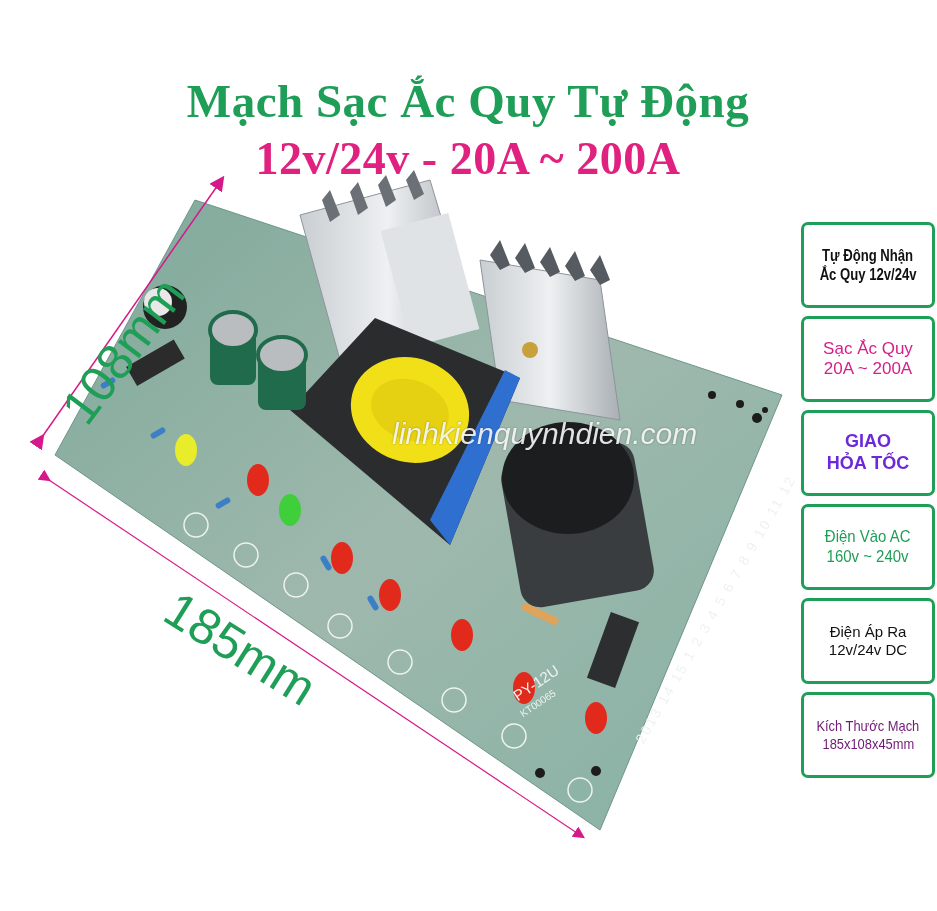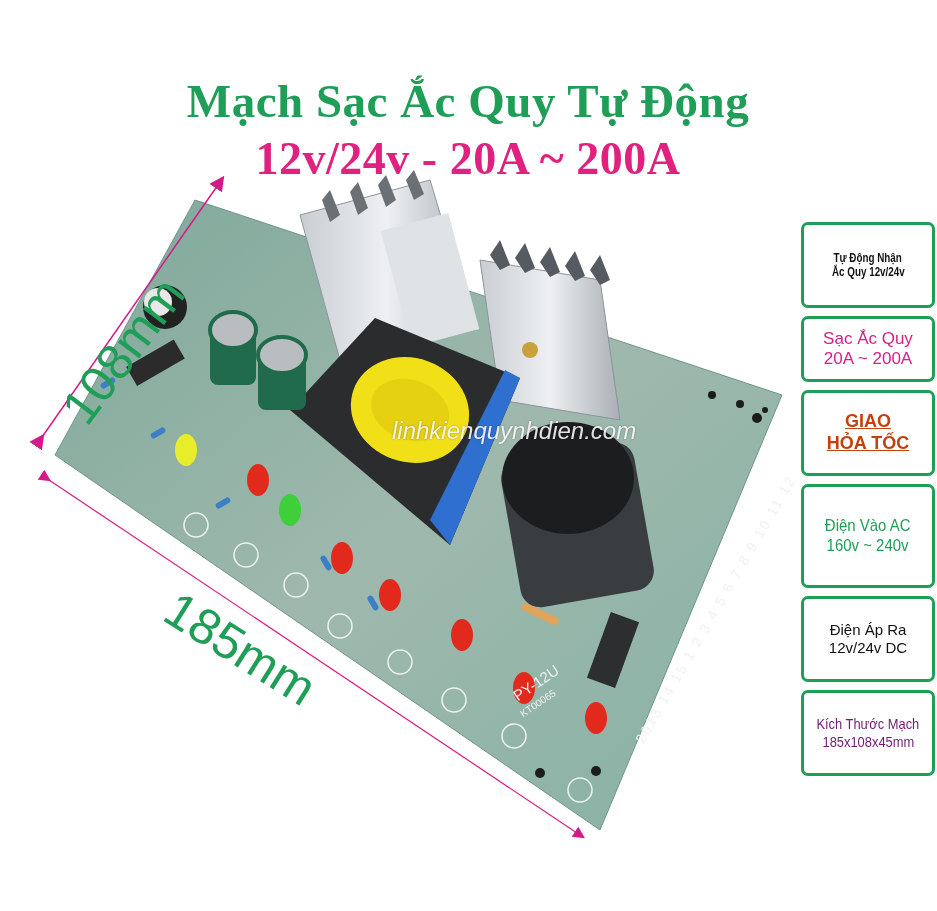--- a/index.html
+++ b/index.html
@@ -13,40 +13,40 @@
 
   
   .scene { position: absolute; left: 0; top: 170px; width: 800px; height: 741px; }
   svg.pcb { position: absolute; left: 0; top: 0; }
 
   .dim-label { position: absolute; color: #1e9e56; font-size: 50px;
                font-family: "Liberation Sans", sans-serif; white-space: nowrap; transform-origin: left top; }
   .dim-108 { left: 58px; top: 400px; transform: rotate(-53deg); }
   .dim-185 { left: 182px; top: 580px; transform: rotate(32deg); }
 
-  .watermark { position: absolute; left: 395px; top: 417px; font-size: 24px; font-style: italic;
+  .watermark { position: absolute; left: 395px; top: 417px; font-size: 30px; font-style: italic;
                color: rgba(255,255,255,0.88); text-shadow: 0 0 2px rgba(0,0,0,0.35); white-space: nowrap; }
 
   .silk-text { position: absolute; color: #eef3ef; font-size: 13px; white-space: nowrap;
                transform-origin: left top; font-family: "Liberation Sans", sans-serif; }
   .silk-model { left: 512px; top: 684px; transform: rotate(-34deg); font-size: 15px; }
   .silk-code  { left: 516px; top: 706px; transform: rotate(-34deg); font-size: 10px; }
   .silk-ruler { left: 640px; top: 728px; transform: rotate(-60deg); font-size: 14px; letter-spacing: 2px; }
 
   
   .features { position: absolute; left: 801px; top: 222px; width: 134px; }
   .feat { box-sizing: border-box; width: 134px; border: 3px solid #1e9e56; border-radius: 7px;
           background: #fff; display: flex; flex-direction: column; align-items: center; justify-content: center;
           text-align: center; line-height: 1.2; margin-bottom: 8px; }
   .feat span { display: block; white-space: nowrap; }
-  .f1 { height: 86px; font-size: 12px; font-weight: bold; color: #111; transform-origin: center; }
+  .f1 { height: 86px; font-size: 16px; font-weight: bold; color: #111; transform-origin: center; }
   .f1 span { transform: scaleX(0.82); }
-  .f2 { height: 66px; font-size: 17px; color: #d4208a; }
-  .f3 { height: 86px; font-size: 18px; font-weight: bold; color: #c2410c; text-decoration: underline; }
-  .f4 { height: 104px; font-size: 17px; color: #1e9e56; }
+  .f2 { height: 86px; font-size: 17px; color: #d4208a; }
+  .f3 { height: 86px; font-size: 18px; font-weight: bold; color: #6d28d9; }
+  .f4 { height: 86px; font-size: 17px; color: #1e9e56; }
   .f4 span { transform: scaleX(0.88); }
   .f5 { height: 86px; font-size: 15px; color: #111; }
   .f6 { height: 86px; font-size: 15px; color: #701a75; }
   .f6 span { transform: scaleX(0.86); }
 </style>
 </head>
 <body>
 
 <div class="title title-1" style="left:-32px">Mạch Sạc Ắc Quy Tự Động</div>
 <div class="title title-2" style="left:-32px">12v/24v - 20A ~ 200A</div>

